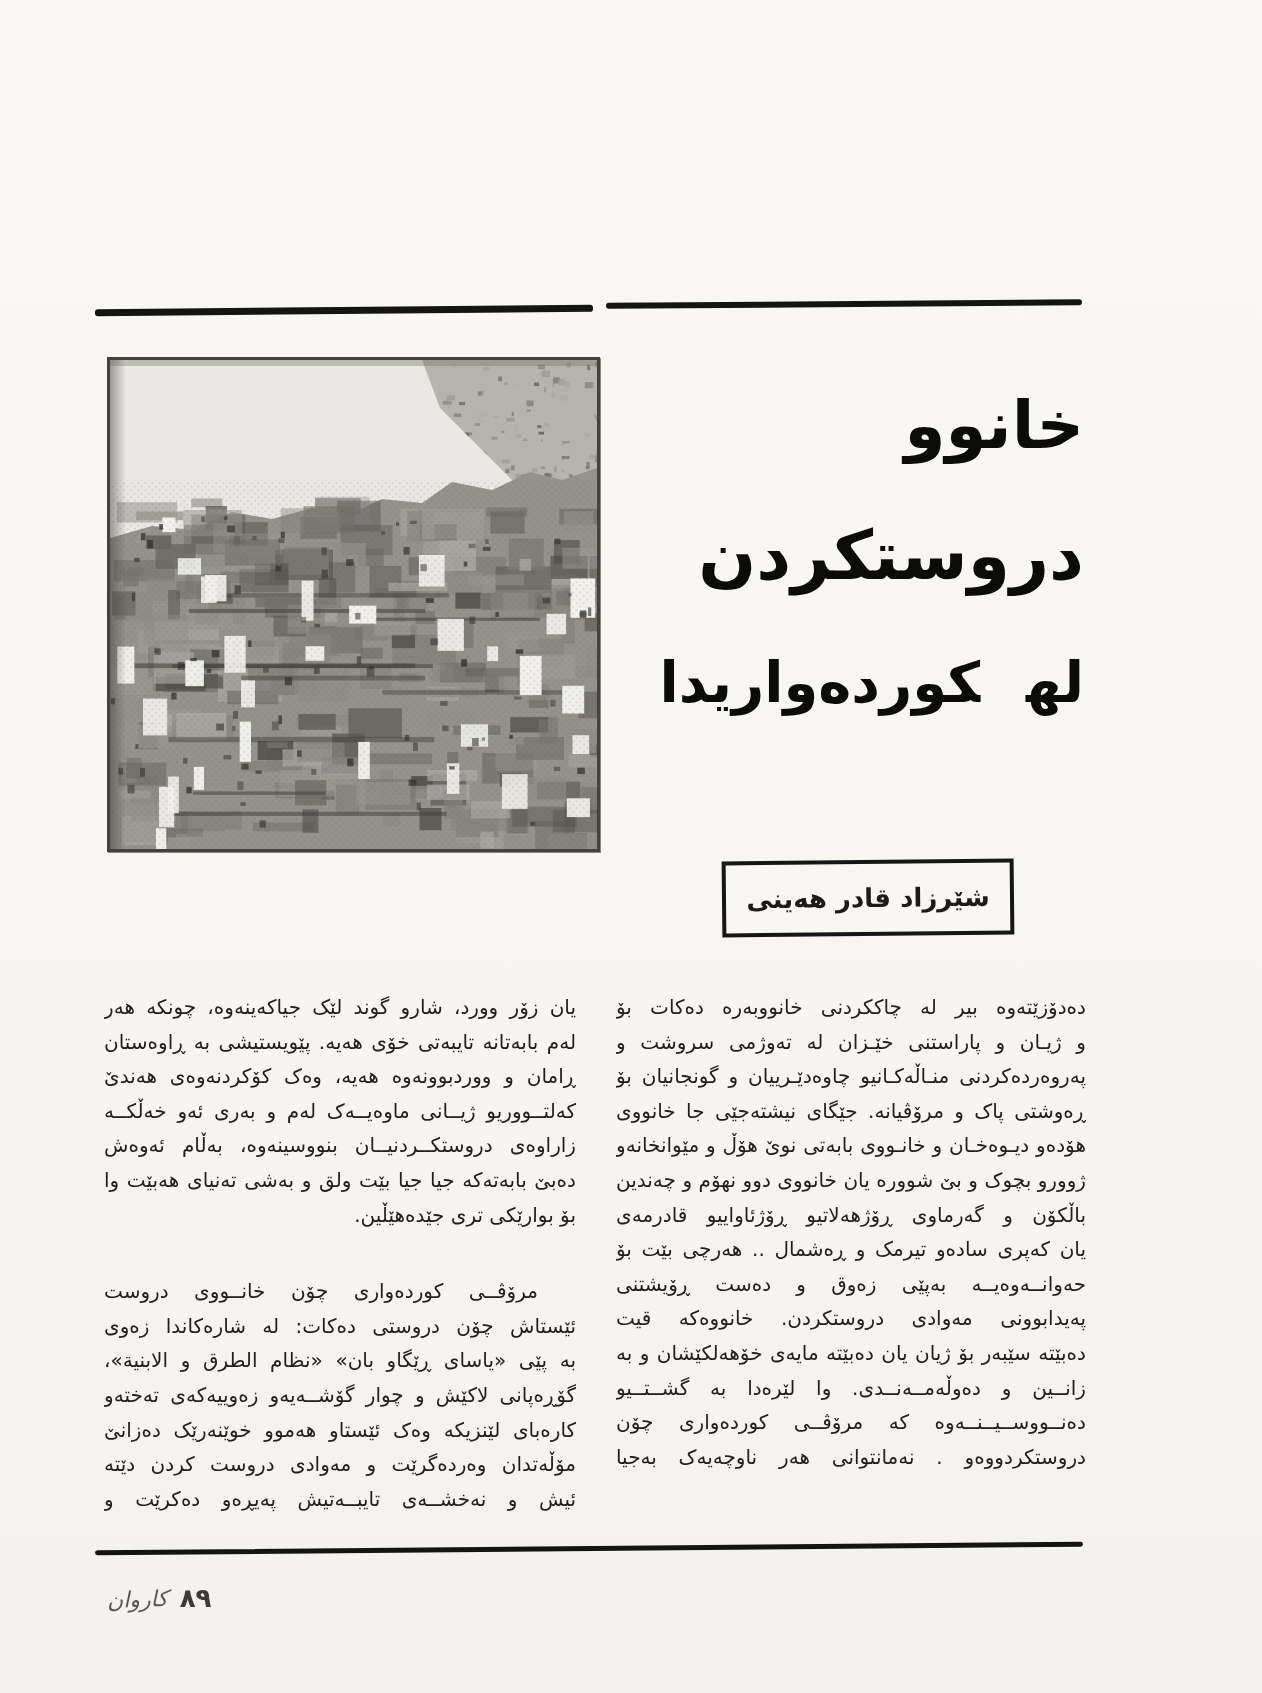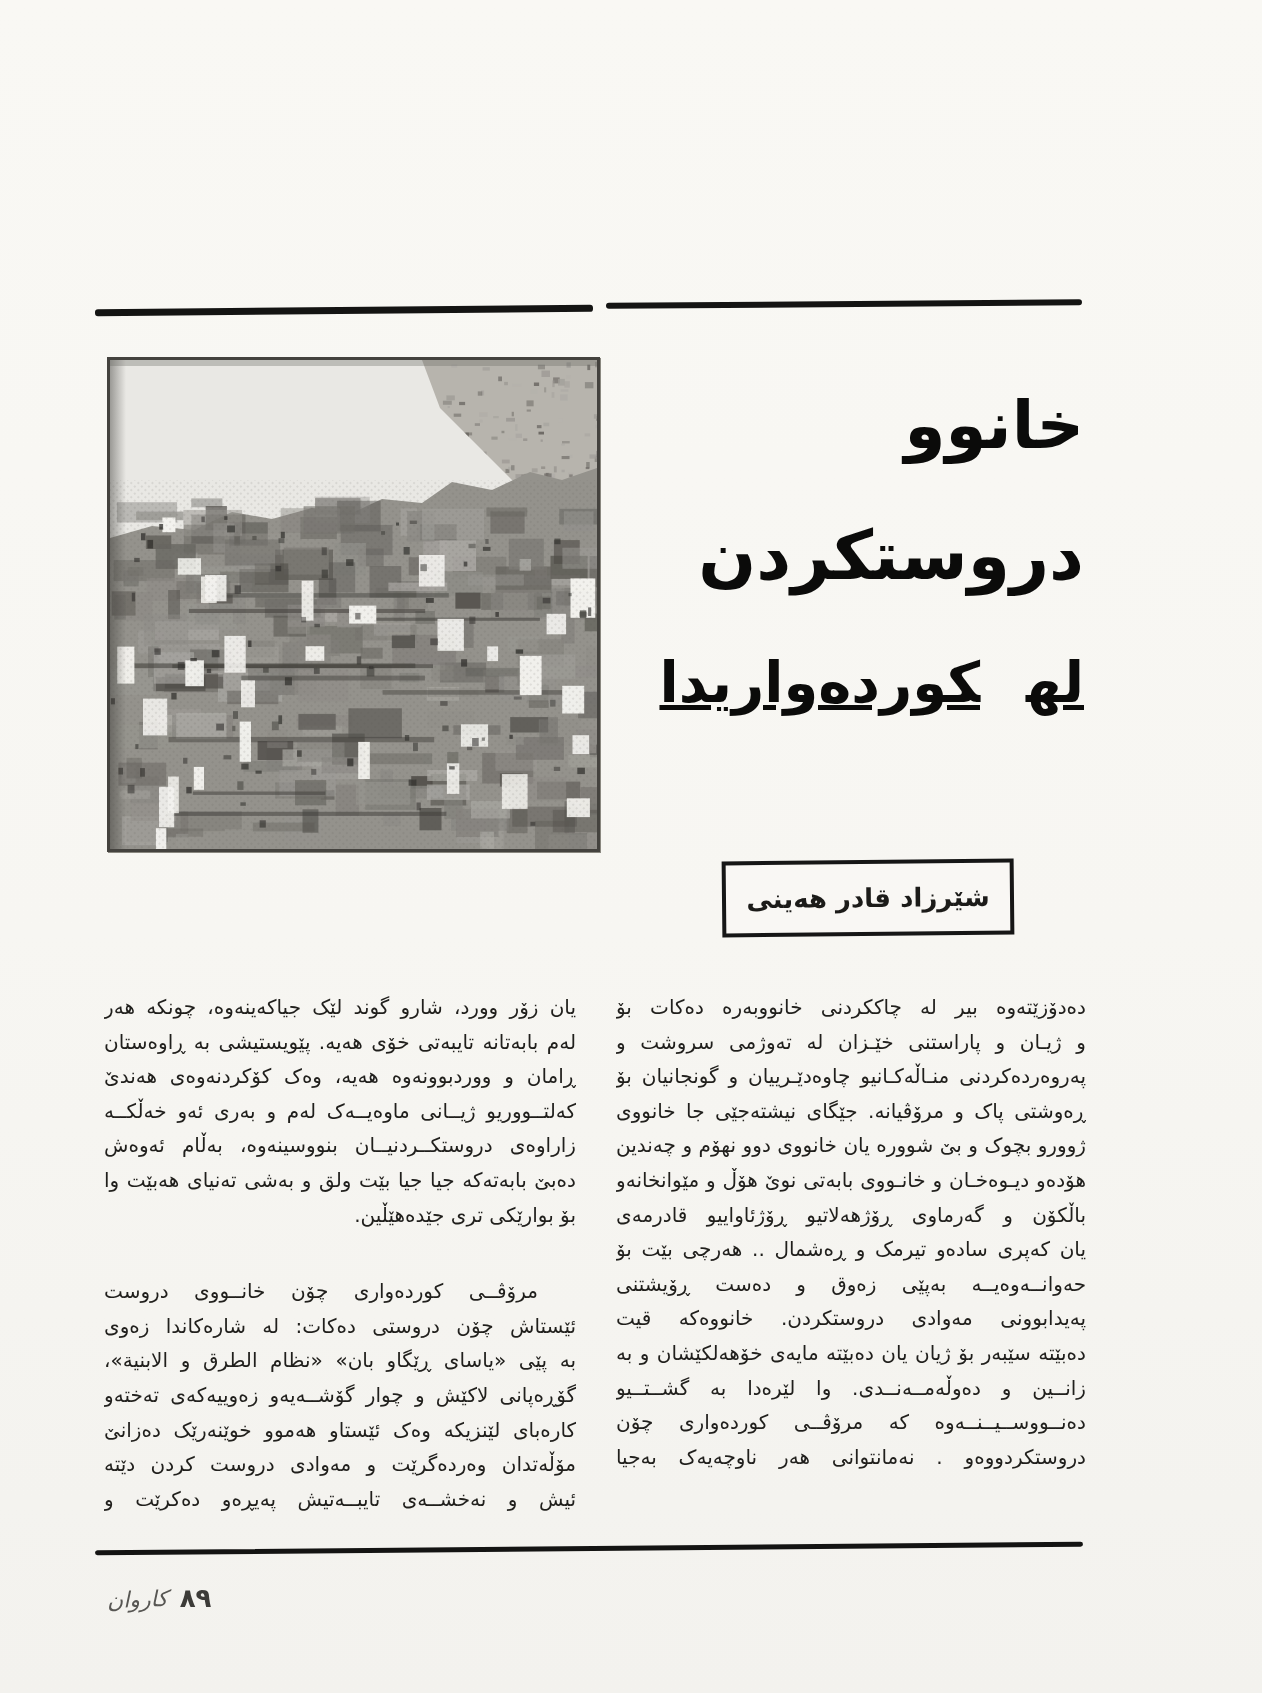--- a/index.html
+++ b/index.html
@@ -18,21 +18,21 @@
     border:3px solid #44423e;background:#dddcd8;box-shadow:1px 1px 0 #8a8880;
   }
   .photo svg{display:block;width:100%;height:100%;}
 
   .title{
     position:absolute;left:604px;top:389px;width:480px;text-align:right;
     direction:rtl;font-weight:bold;color:#0b0b0a;line-height:1.12;
   }
   .title .t1{font-size:66px;letter-spacing:1px;}
   .title .t2{font-size:68px;margin-top:55px;}
-  .title .t3{font-size:56px;margin-top:58px;text-decoration:underline;}
+  .title .t3{font-size:56px;margin-top:58px;}
   .title .t3 .first-word{margin-left:46px;} 
 
   .author-box{
     position:absolute;left:722px;top:860px;width:284px;height:68px;
     border:4px solid #161616;transform:rotate(-0.6deg);
     display:flex;align-items:center;justify-content:center;
     font-size:26px;font-weight:bold;direction:rtl;background:rgba(250,249,245,.6);
   }
 
   .col{position:absolute;font-size:20px;line-height:34.6px;direction:rtl;color:#201f1c;}
@@ -626,22 +626,22 @@
   <div class="author-box">
     <span>شێرزاد قادر هەینی</span>
   </div>
 
   <div class="col col-right">
     <div class="para">
         <div class="line" dir="rtl">دەدۆزێتەوە بیر له چاککردنی خانووبەرە دەکات بۆ سەتربوون</div>
         <div class="line" dir="rtl">و ژیـان و پاراستنی خێـزان له تەوژمی سروشت و بێگـانـەو</div>
         <div class="line" dir="rtl">پەروەردەکردنی منـاڵەکـانیو چاوەدێـرییان و گونجانیان بۆ</div>
         <div class="line" dir="rtl">ڕەوشتی پاک و مرۆڤیانە. جێگای نیشتەجێی جا خانووی یەک</div>
+        <div class="line" dir="rtl">هۆدەو دیـوەخـان و خانـووی بابەتی نوێ هۆڵ و مێوانخانەو</div>
         <div class="line" dir="rtl">ژوورو بچوک و بێ شوورە یان خانووی دوو نهۆم و چەندین</div>
-        <div class="line" dir="rtl">هۆدەو دیـوەخـان و خانـووی بابەتی نوێ هۆڵ و مێوانخانەو</div>
         <div class="line" dir="rtl">باڵکۆن و گەرماوی ڕۆژهەلاتیو ڕۆژئاواییو قادرمەی هەڵواسراو</div>
         <div class="line" dir="rtl">یان کەپری سادەو تیرمک و ڕەشمال .. هەرچی بێت بۆ ژیان و</div>
         <div class="line" dir="rtl">حەوانــەوەیــە بەپێی زەوق و دەست ڕۆیشتنی خەڵکــەکــەو</div>
         <div class="line" dir="rtl">پەیدابوونی مەوادی دروستکردن. خانووەکە قیت دەکرێتەوەو</div>
         <div class="line" dir="rtl">دەبێته سێبەر بۆ ژیان یان دەبێته مایەی خۆهەلکێشان و به زل</div>
         <div class="line" dir="rtl">زانــین و دەوڵەمــەنــدی. وا لێرەدا به گشــتــیو سەرەدێــر</div>
         <div class="line" dir="rtl">دەنــووســیــنــەوە که مرۆڤــی کوردەواری چۆن خانــووی</div>
         <div class="line last" dir="rtl">دروستکردووەو . نەمانتوانی هەر ناوچەیەک بەجیا بنووسینەوە،</div>
       </div>
   </div>

